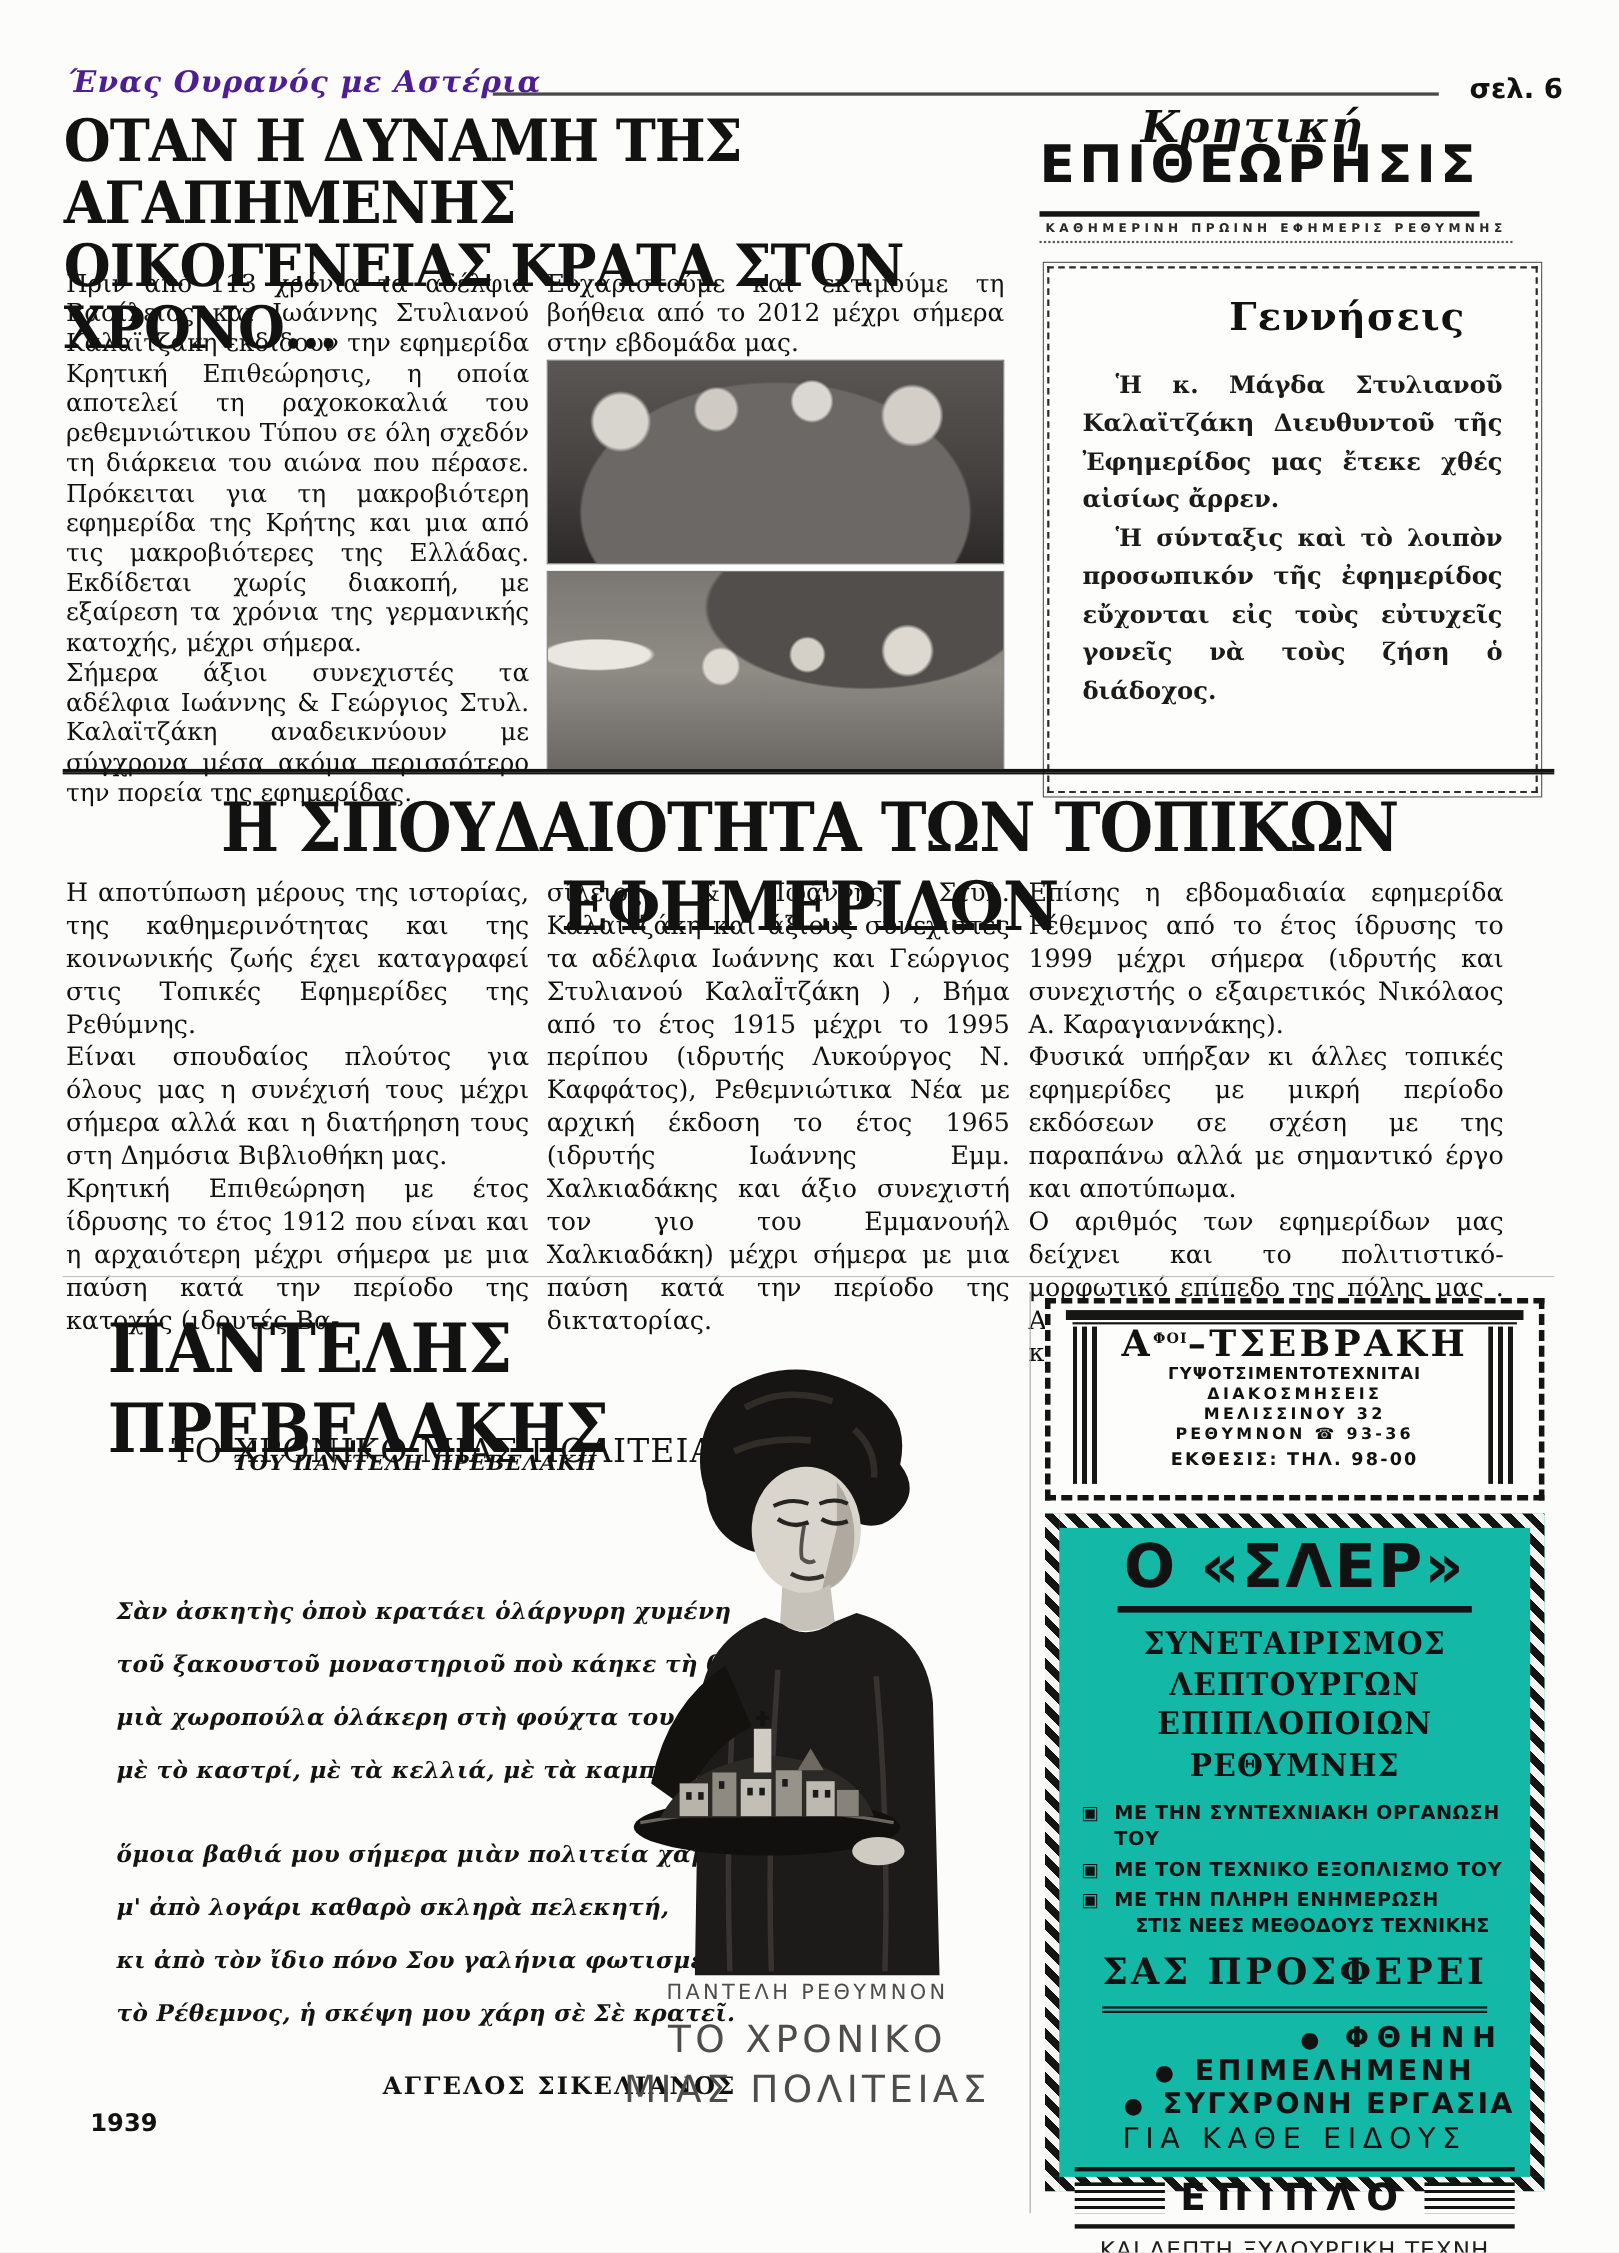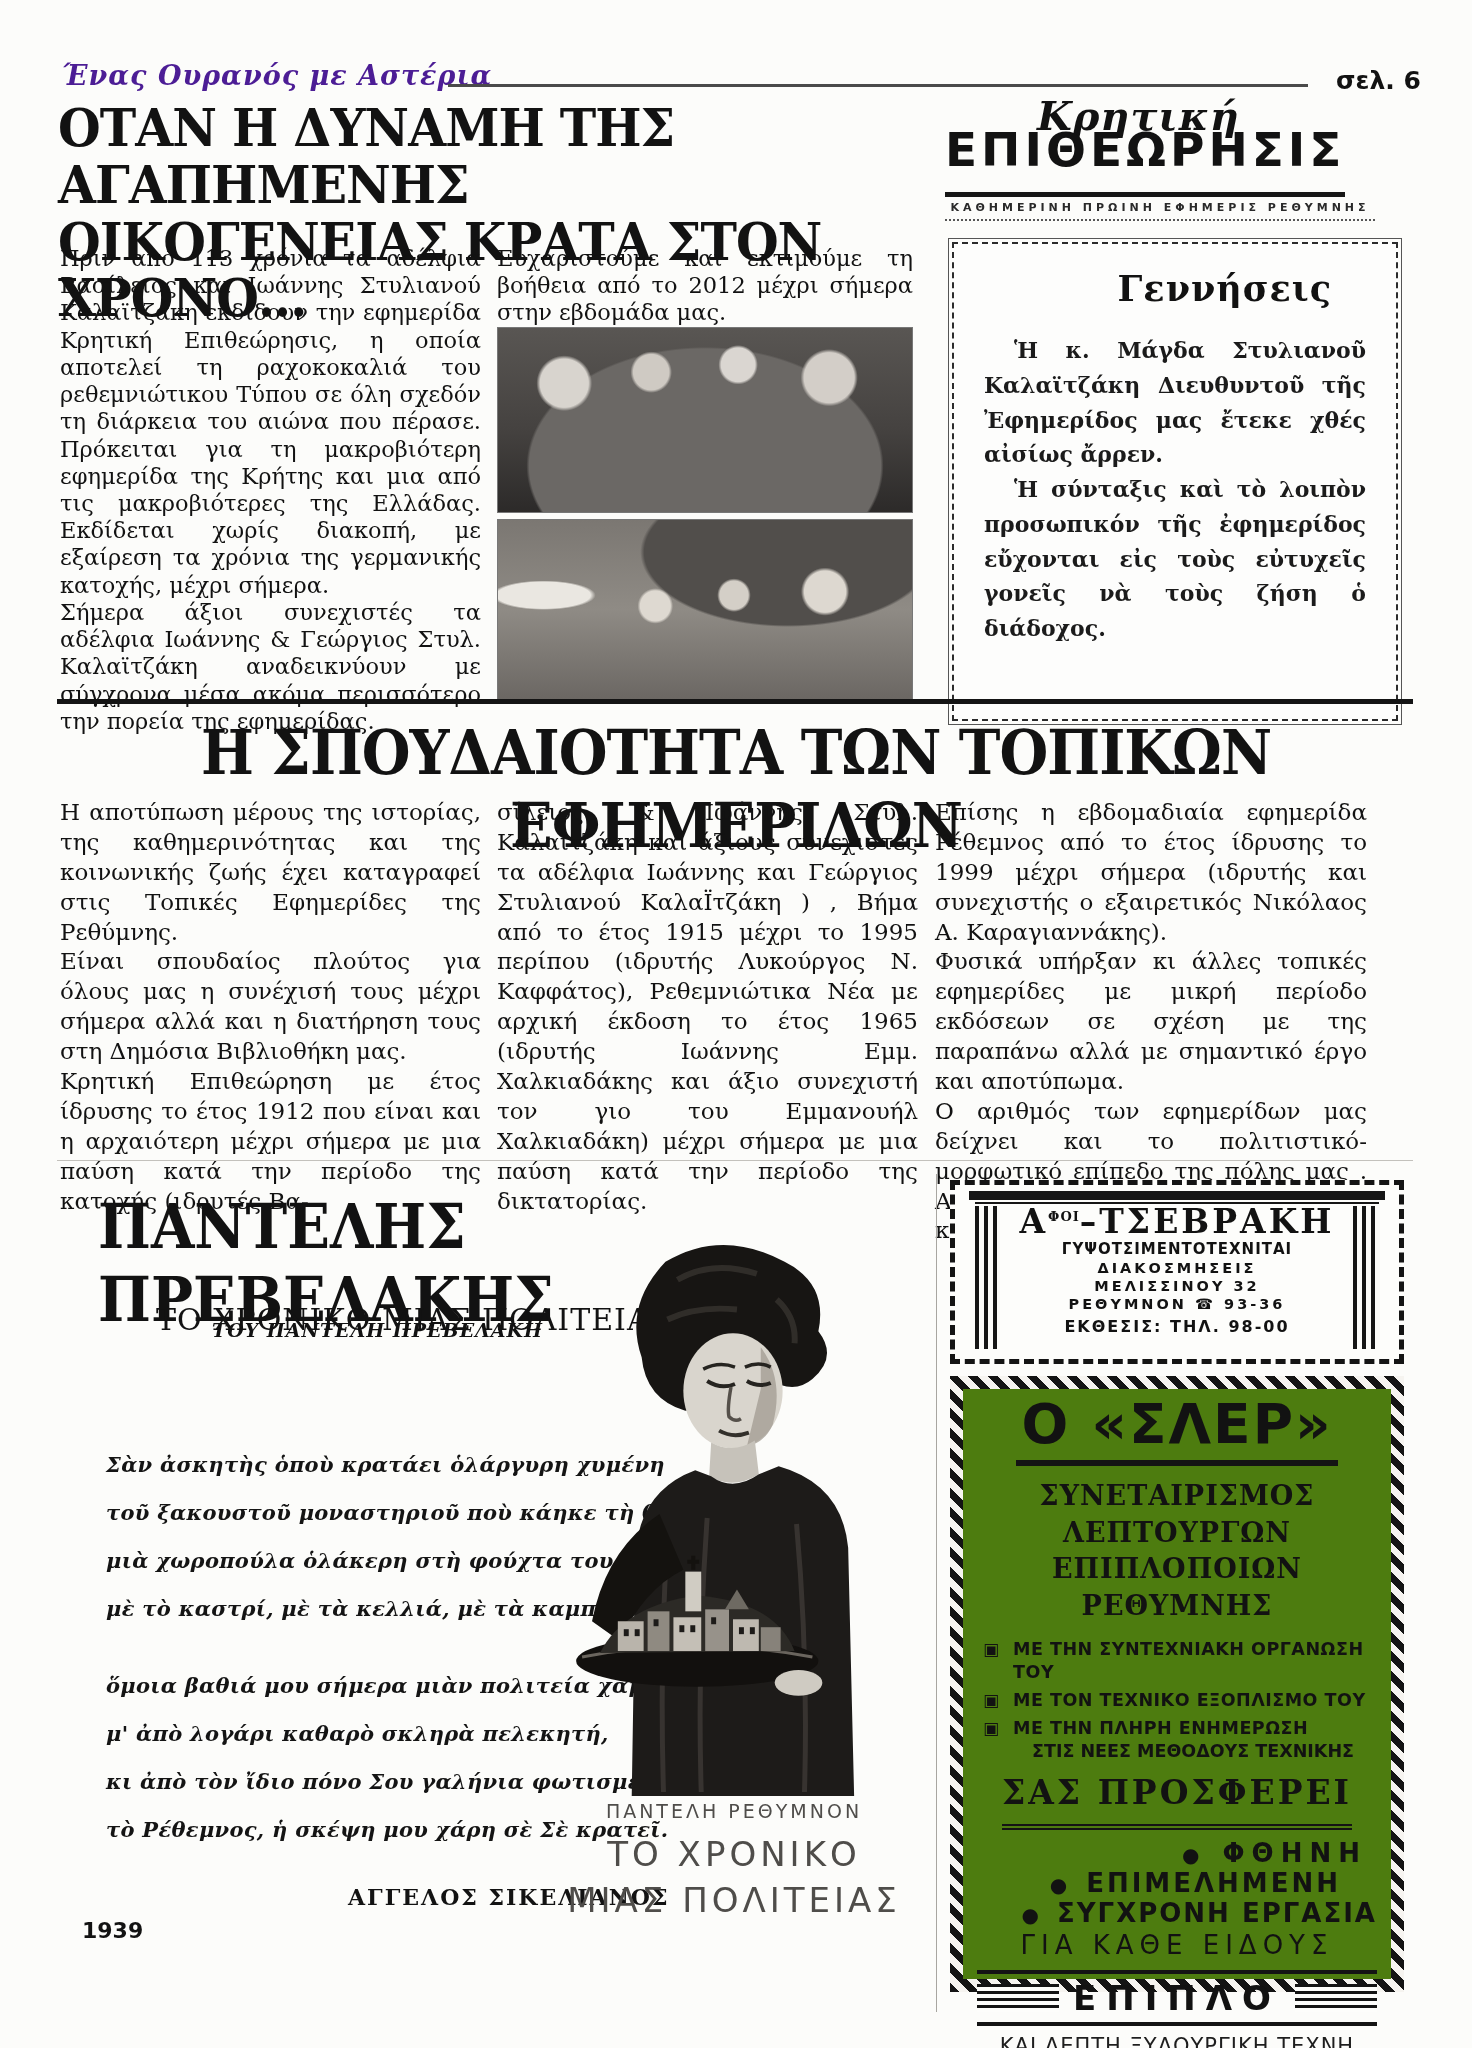--- a/index.html
+++ b/index.html
@@ -109,21 +109,21 @@
              font-family:"DejaVu Sans", sans-serif;}
   .ad1-line{font-size:14.5px;font-weight:bold;letter-spacing:3px;margin-top:2px;
             font-family:"DejaVu Sans", sans-serif;}
   .ad1-showroom{font-size:16px;font-weight:bold;letter-spacing:2px;margin-top:5px;
             font-family:"DejaVu Sans", sans-serif;}
 
   
   .ad2{left:950px;top:1376px;width:454px;height:616px;box-sizing:border-box;
        border:13px solid #000;
        border-image:repeating-linear-gradient(45deg,#141414 0 7px,#f6f4f0 7px 14px) 13;
-       background:#4d7c0f;padding:8px 14px;text-align:center;}
+       background:#14b8a6;padding:8px 14px;text-align:center;}
   .ad2-title{font-size:55px;font-weight:900;font-family:"DejaVu Sans", sans-serif;
              letter-spacing:2px;line-height:1;display:inline-block;
              border-bottom:6px solid #141414;padding:0 6px 8px 6px;}
   .ad2-sub{font-size:27px;font-weight:bold;letter-spacing:1px;line-height:1.35;
            margin-top:12px;transform:scale(1,1.05);}
   .ad2-bullets{text-align:left;margin:14px 0 0 6px;}
   .ad2-bullets .row{display:flex;align-items:flex-start;margin-bottom:4px;}
   .ad2-bullets .bicon{font-size:17px;margin-right:14px;line-height:1.4;}
   .ad2-bullets .btxt{font-size:17.5px;font-weight:bold;letter-spacing:0.5px;
                      font-family:"DejaVu Sans", sans-serif;line-height:1.35;}

